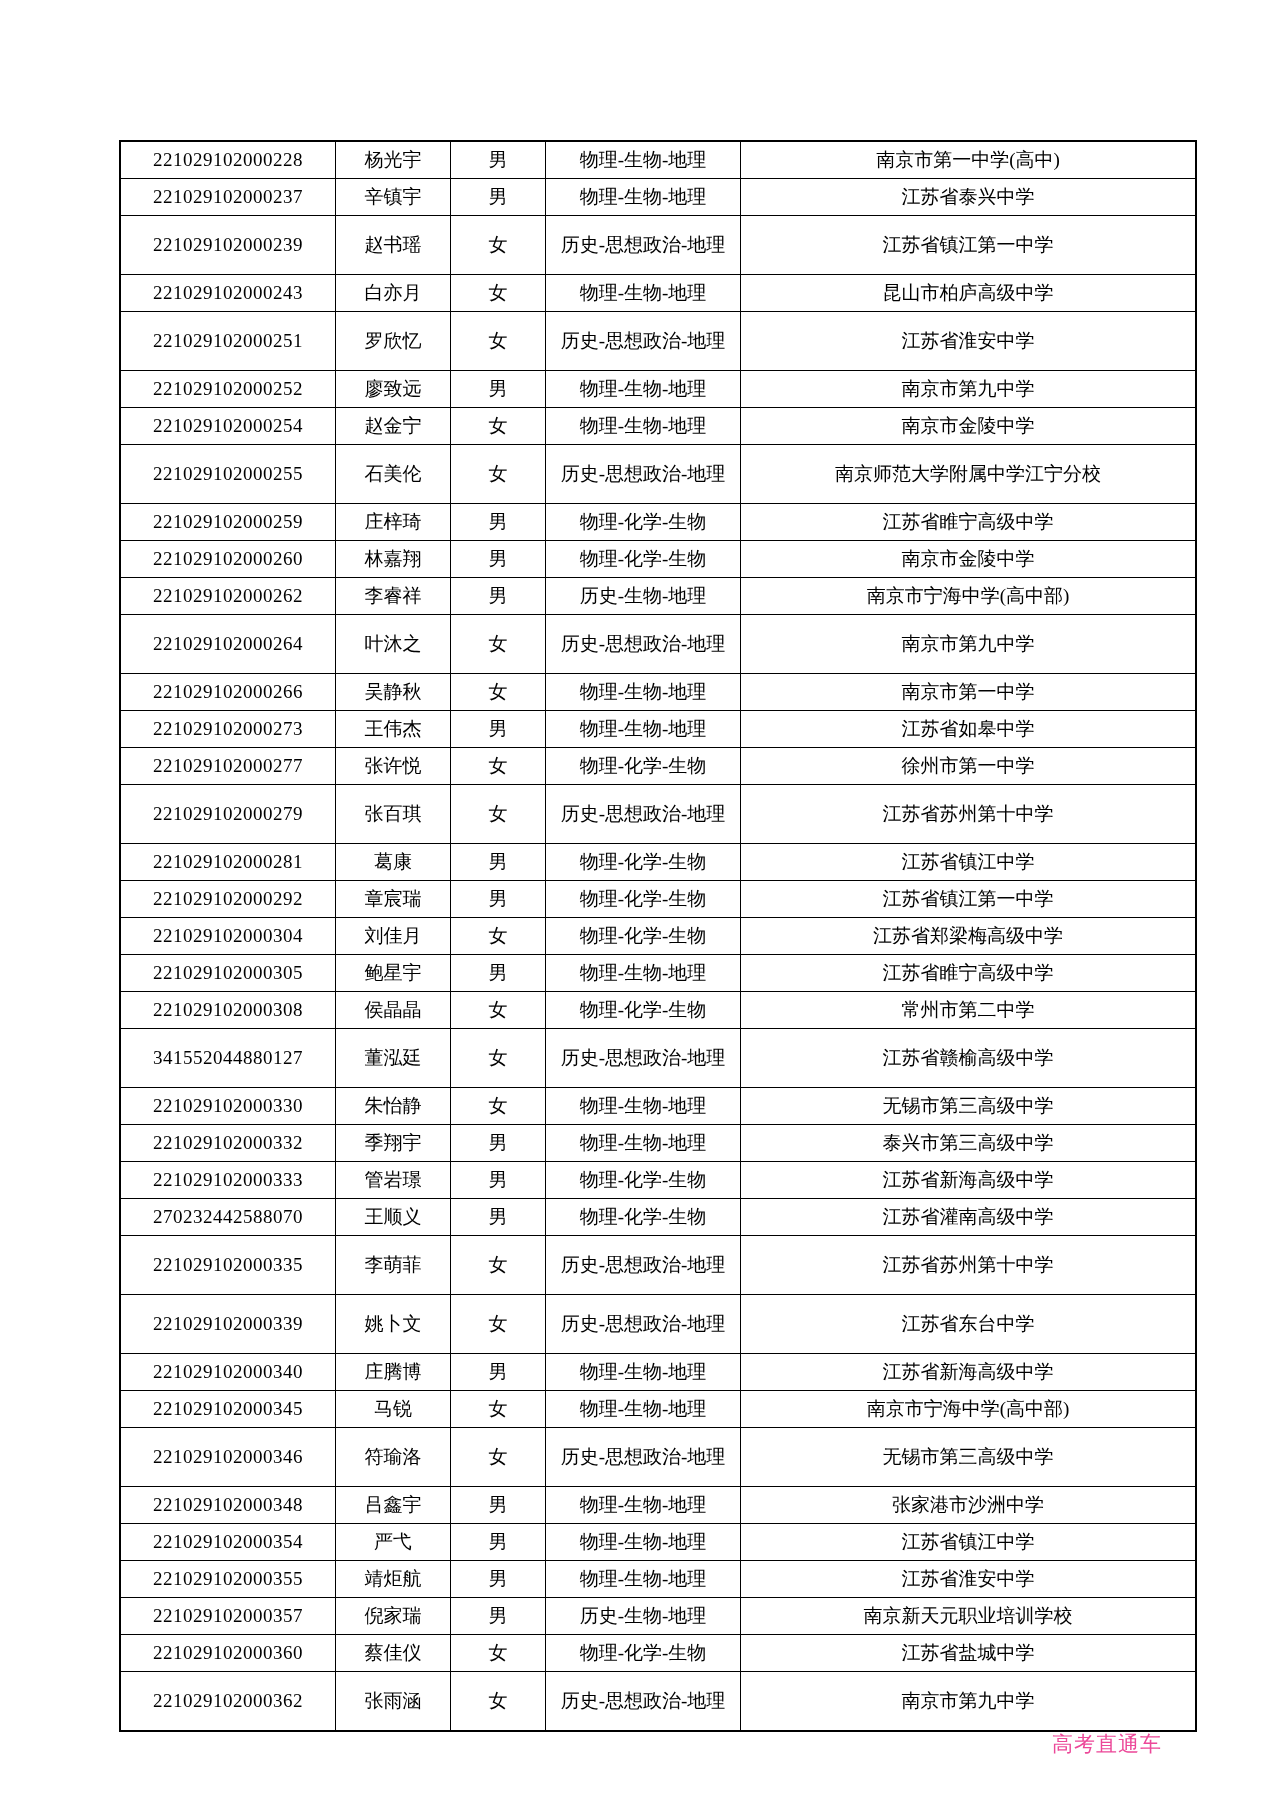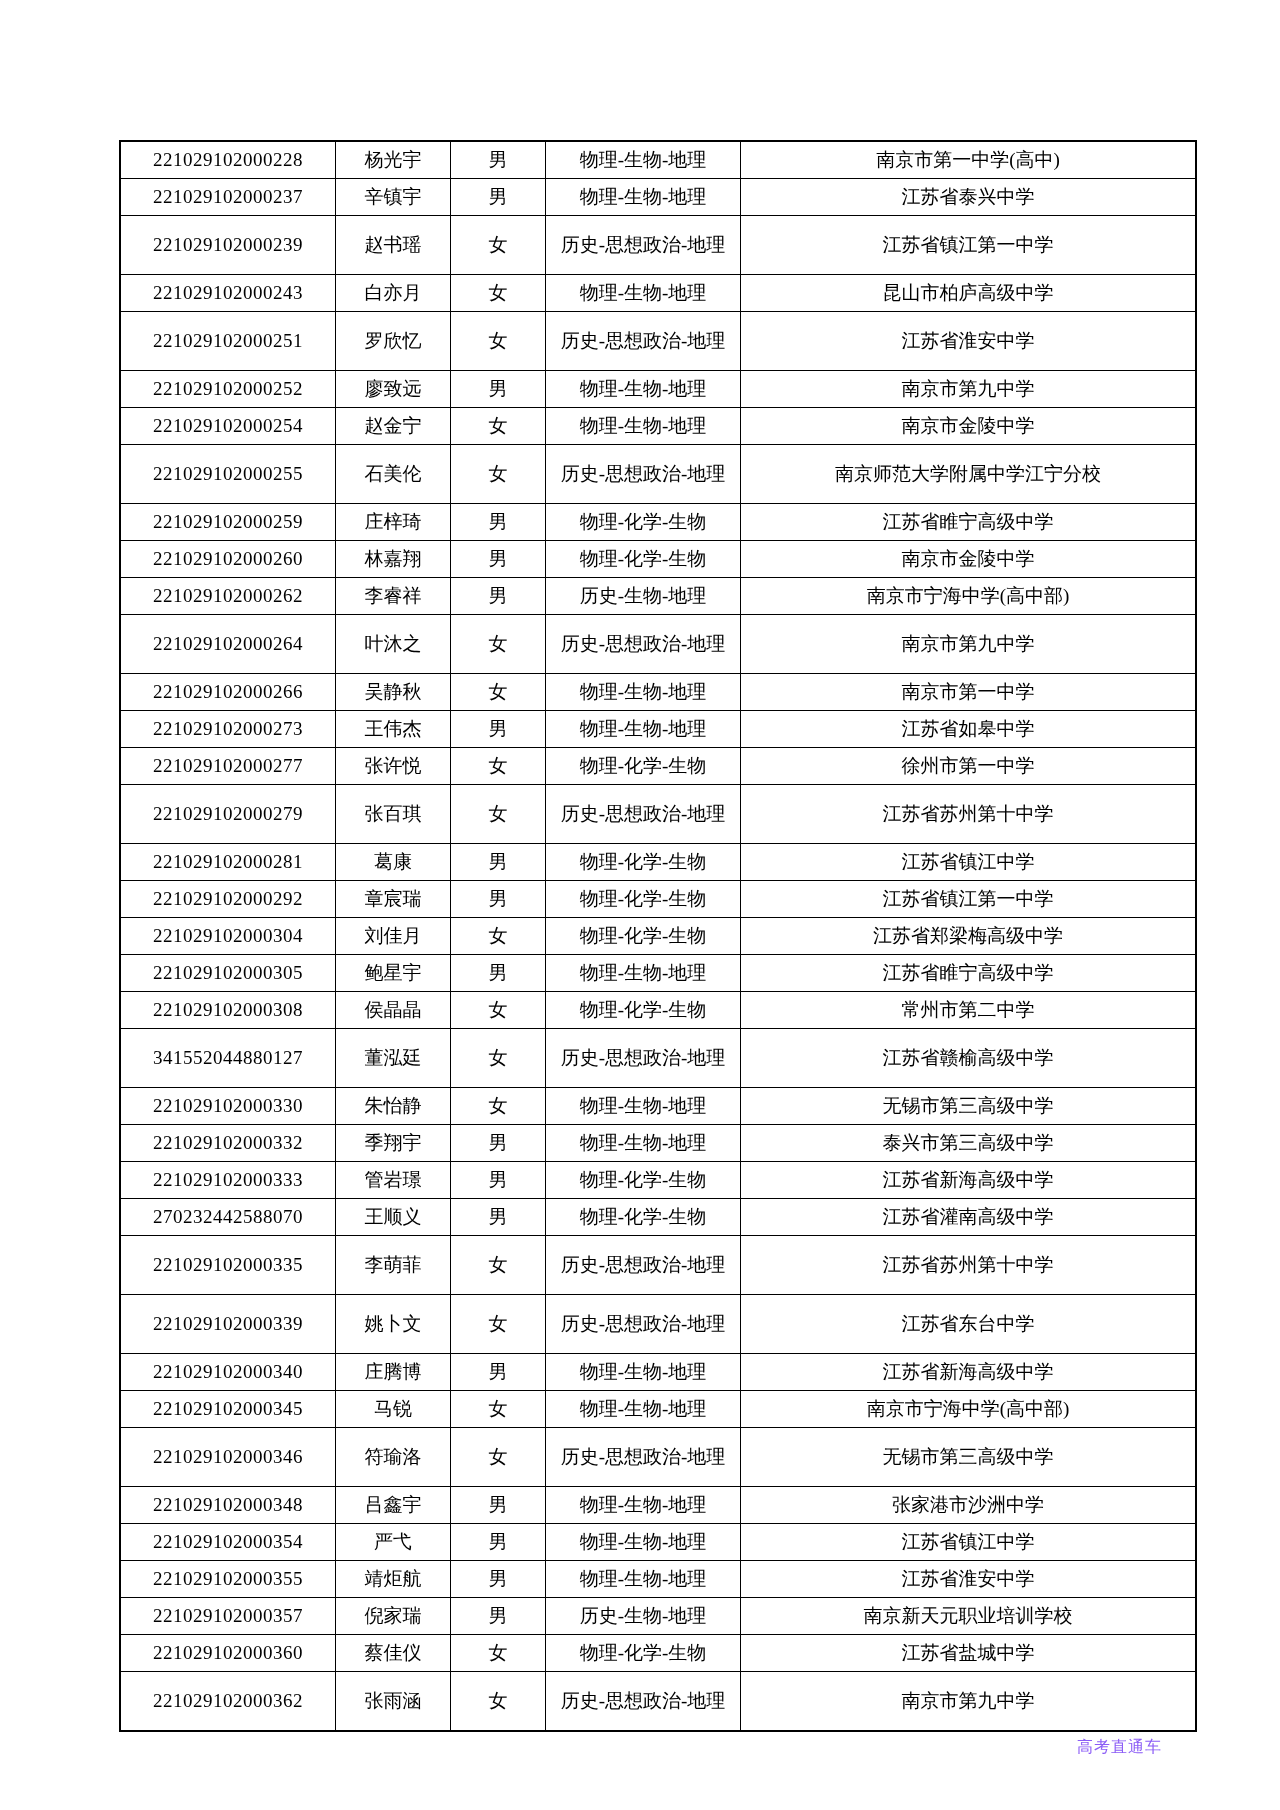--- a/index.html
+++ b/index.html
@@ -44,22 +44,22 @@
   tr.tall td { height: 52px; }
   tr.short td { height: 30px; }
   .subj-wrap {
     display: block;
     line-height: 1.2;
   }
   .watermark {
     position: absolute;
     right: 118px;
     bottom: 52px;
-    font-size: 16px;
-    color: #8b5cf6;
+    font-size: 21px;
+    color: #ec4899;
     font-family: "Liberation Sans", sans-serif;
     letter-spacing: 1px;
   }
 </style>
 </head>
 <body>
 
 <div class="page">
   <table class="roster">
     <tbody>

